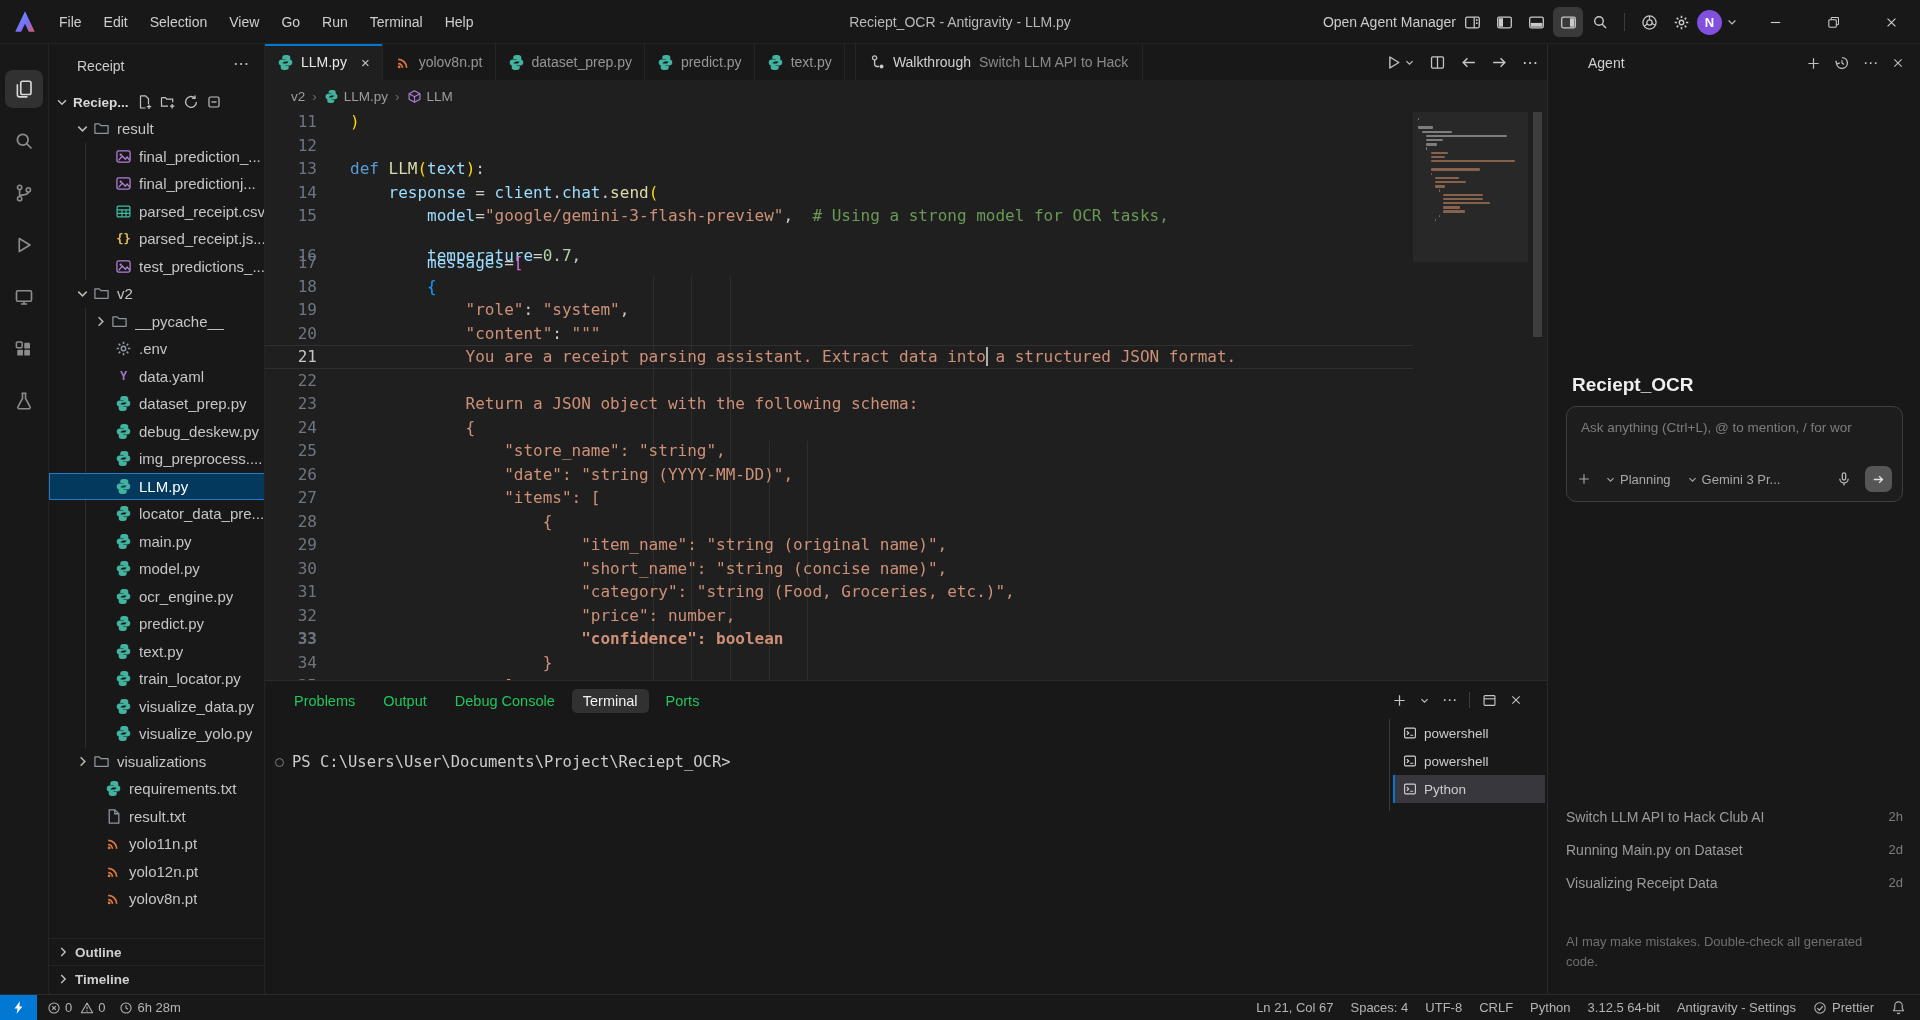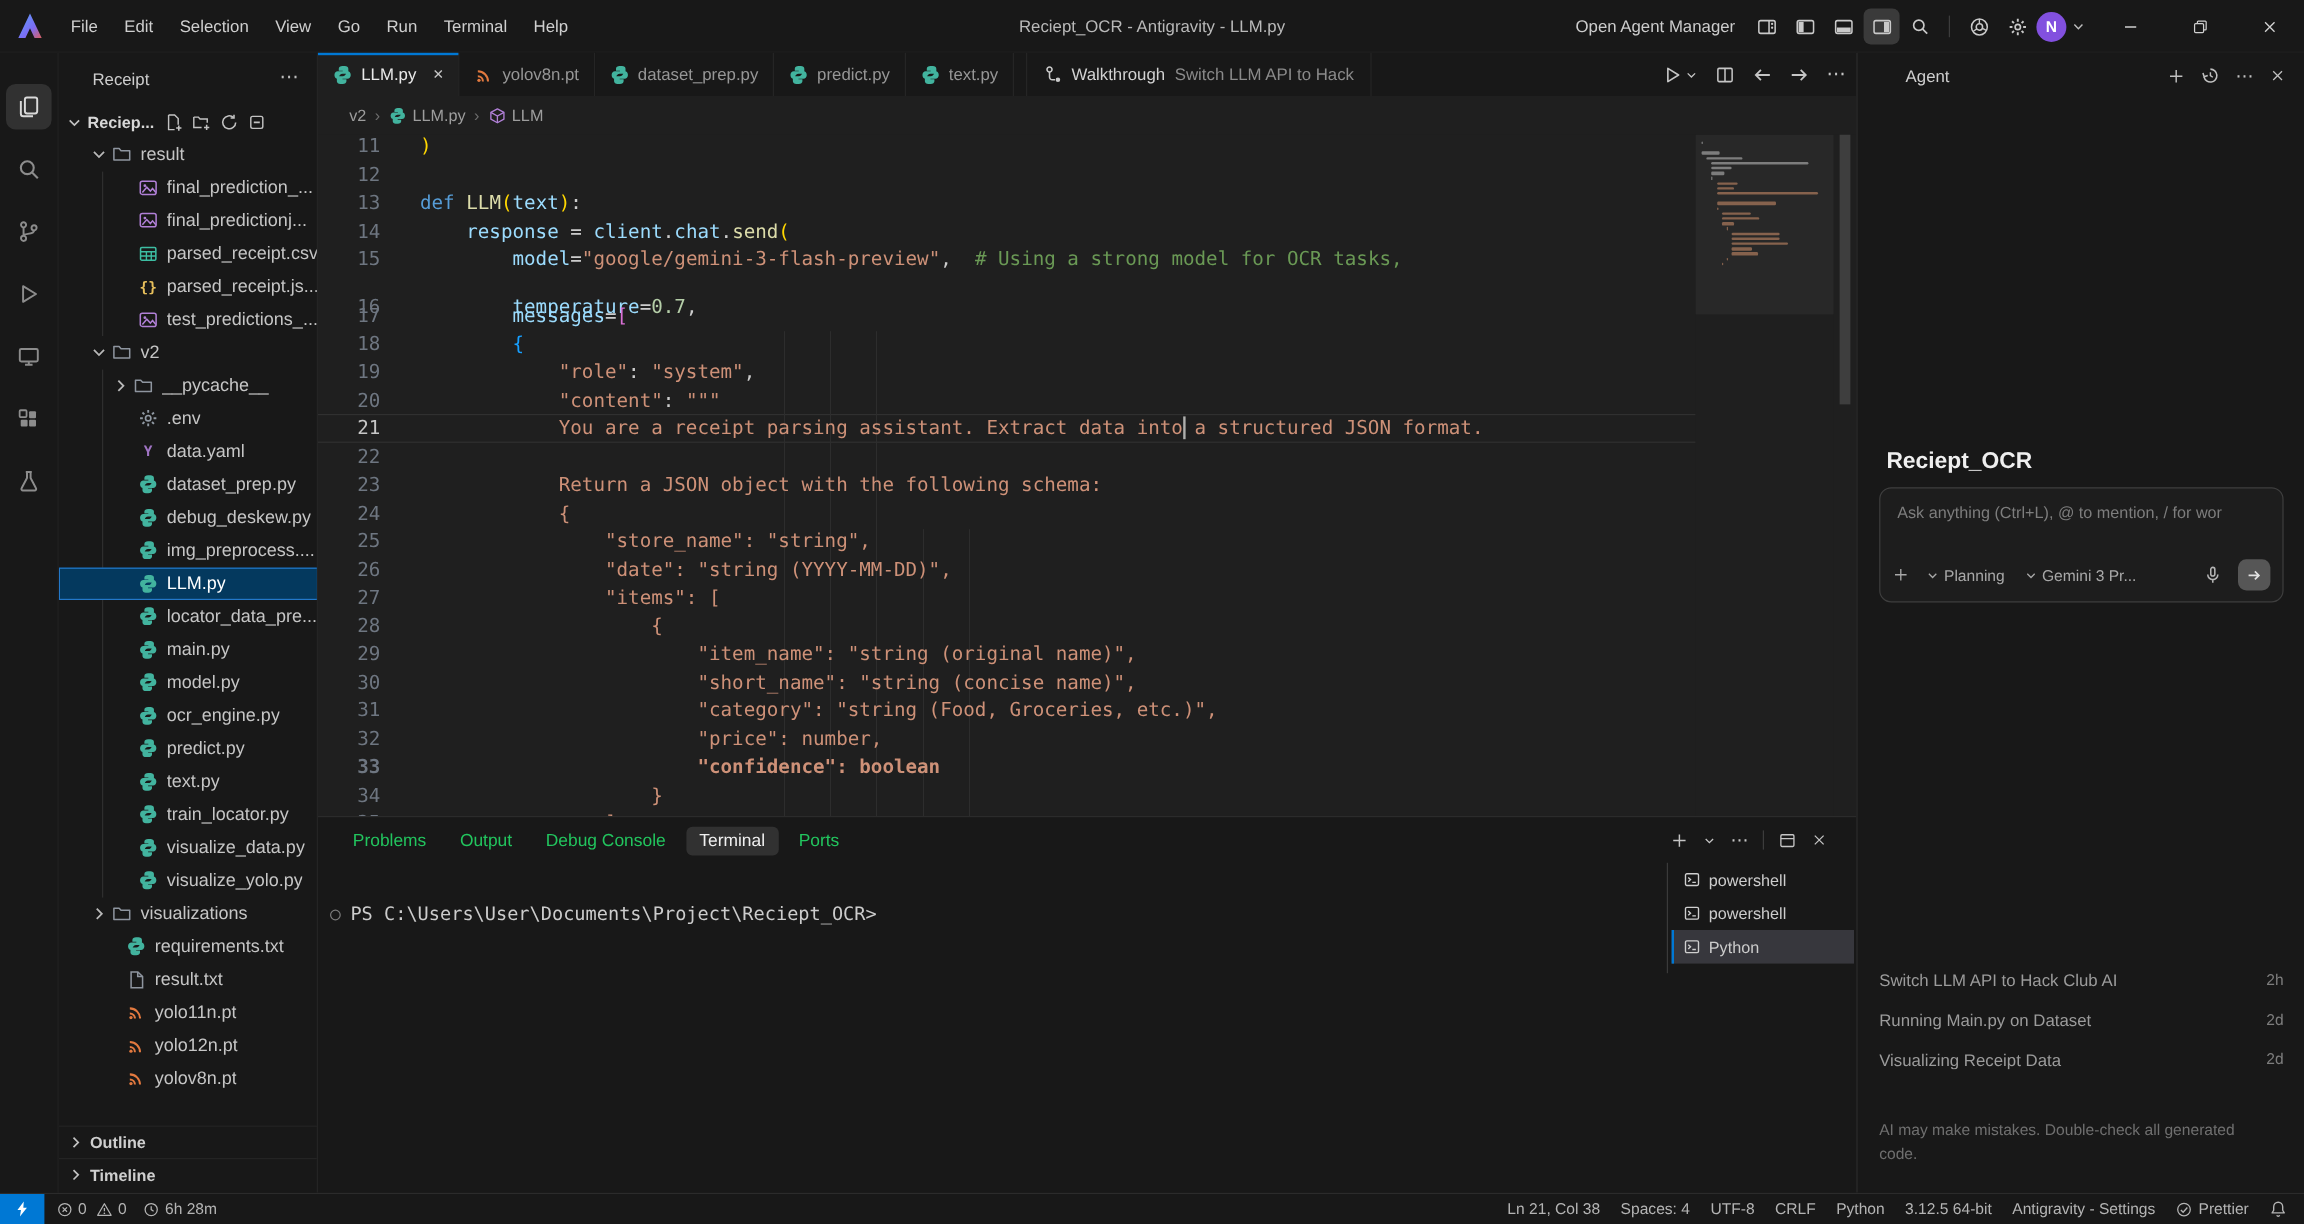--- a/index.html
+++ b/index.html
@@ -347,21 +347,21 @@
         <div class="menu-item">Edit</div>
         <div class="menu-item">Selection</div>
         <div class="menu-item">View</div>
         <div class="menu-item">Go</div>
         <div class="menu-item">Run</div>
         <div class="menu-item">Terminal</div>
         <div class="menu-item">Help</div>
       </div>
     <div class="win-title">Reciept_OCR - Antigravity - LLM.py</div>
     <div class="tb-right">
-      <span style="color:#cccccc;margin-right:10px;cursor:pointer;">Open Agent Manager</span>
+      <span style="color:#cccccc;cursor:pointer;">Open Agent Manager</span>
       <span class="tb-icon">
           <span class="ico" style="width:17px;height:17px">
             <svg>
               <use href="#i-layout"></use>
             </svg>
           </span>
         </span>
       <span class="tb-icon">
           <span class="ico" style="width:17px;height:17px">
             <svg>
@@ -1118,21 +1118,21 @@
     <div class="sb-group" style="margin-left:14px;">
       <span class="ico" style="width:14px;height:14px">
           <svg>
             <use href="#i-clock"></use>
           </svg>
         </span>
       <span>6h 28m</span>
     </div>
     <div class="sb-right" id="sbright">
         <div class="sb-item">
-          <span>Ln 21, Col 38</span>
+          <span>Ln 21, Col 67</span>
         </div>
         <div class="sb-item">
           <span>Spaces: 4</span>
         </div>
         <div class="sb-item">
           <span>UTF-8</span>
         </div>
         <div class="sb-item">
           <span>CRLF</span>
         </div>

